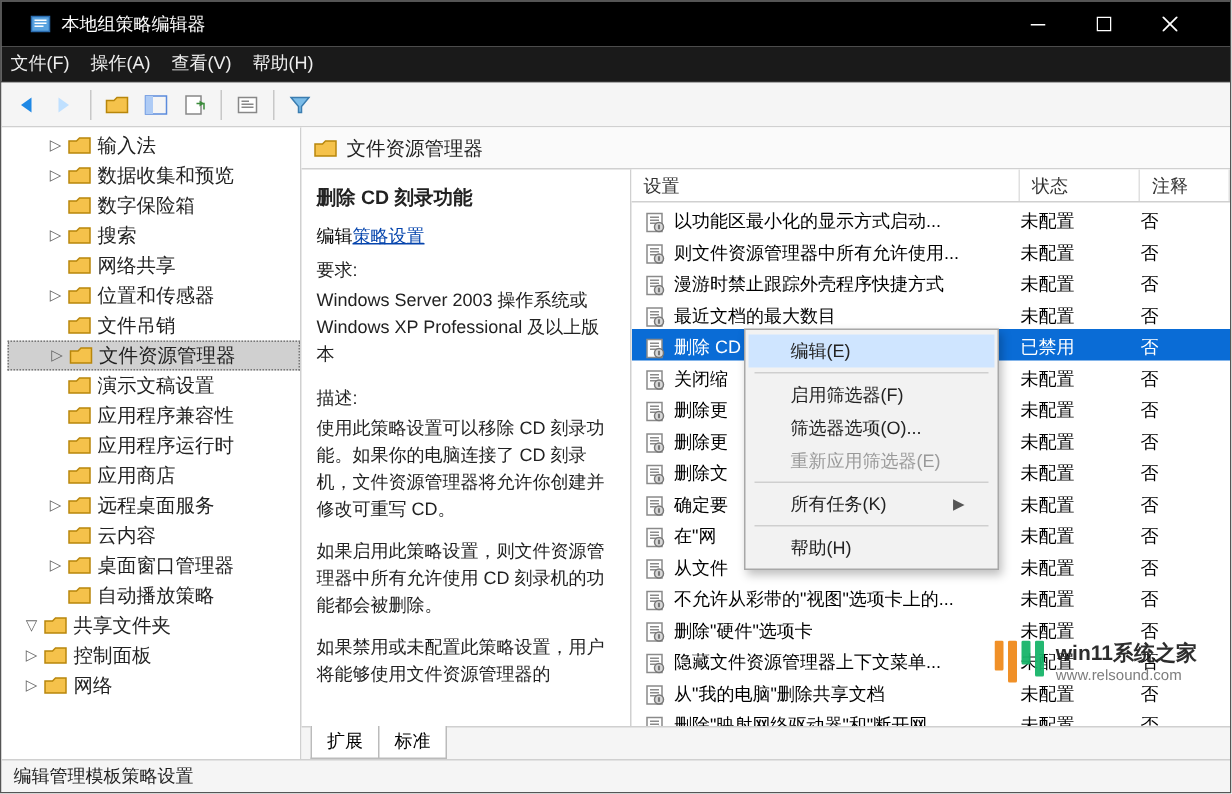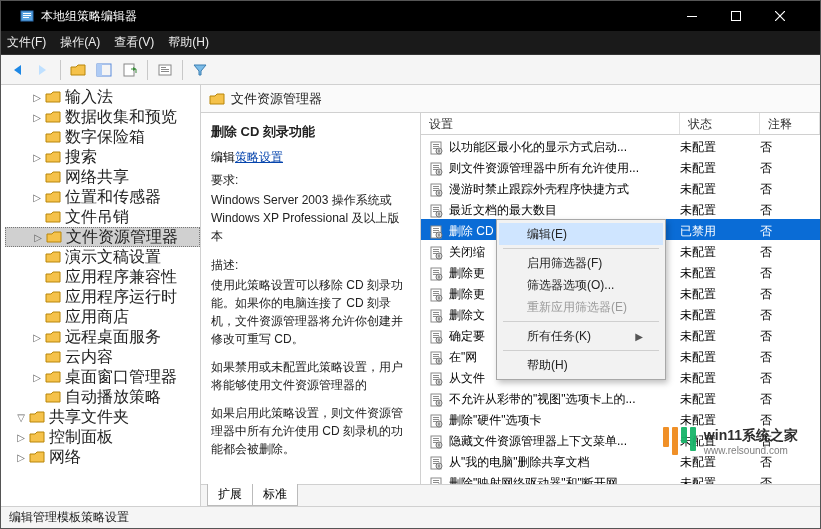--- a/index.html
+++ b/index.html
@@ -16,21 +16,21 @@
   .tsep { width: 1px; height: 20px; background: #c8c8c8; margin: 0 3px; }
   .body { flex: 1; display: flex; min-height: 0; background: #fff; }
   .tree { width: 200px; border-right: 1px solid #d0d0d0; overflow-y: auto; overflow-x: hidden; padding: 2px 0; }
   .tree ul { list-style: none; margin: 0; padding-left: 16px; }
   .tree > ul { padding-left: 4px; }
   .tree li { white-space: nowrap; }
   .trow { display: flex; align-items: center; height: 20px; padding-left: 2px; cursor: default; }
   .trow.selected { background: #d0d0d0; border: 1px dotted #777; }
   .twist { width: 12px; height: 12px; display: flex; align-items: center; justify-content: center; color: #666; font-size: 10px; margin-right: 2px; }
   .folder-icon { width: 16px; height: 14px; margin-right: 4px; display: flex; align-items: center; justify-content: center; }
-  .tlabel { font-size: 16px; color: #222; }
+  .tlabel { font-size: 13px; color: #222; }
   .content { flex: 1; display: flex; flex-direction: column; min-width: 0; }
   .breadcrumb { height: 28px; border-bottom: 1px solid #d0d0d0; display: flex; align-items: center; padding: 0 8px; gap: 6px; background: #fafafa; }
   .breadcrumb .bc-icon { width: 16px; height: 14px; }
   .breadcrumb .bc-text { font-size: 13px; color: #222; }
   .panes { flex: 1; display: flex; min-height: 0; }
   .detail { width: 220px; border-right: 1px solid #d0d0d0; padding: 10px 10px 0 10px; display: flex; flex-direction: column; overflow: hidden; }
   .detail h2 { margin: 0 0 8px 0; font-size: 13px; font-weight: 700; color: #222; }
   .detail .edit-link { color: #0645ad; text-decoration: underline; margin-bottom: 10px; }
   .detail .sechead { font-size: 12px; color: #222; margin-top: 6px; }
   .detail .body-text { font-size: 12px; color: #222; line-height: 1.5; margin-top: 2px; }
@@ -383,22 +383,22 @@
 
         <div class="detail">
           <h2>删除 CD 刻录功能</h2>
           <div>
             <span>编辑</span><span class="edit-link">策略设置</span>
           </div>
           <div class="sechead">要求:</div>
           <div class="body-text">Windows Server 2003 操作系统或 Windows XP Professional 及以上版本</div>
           <div class="sechead" style="margin-top:12px">描述:</div>
           <div class="body-text">使用此策略设置可以移除 CD 刻录功能。如果你的电脑连接了 CD 刻录机，文件资源管理器将允许你创建并修改可重写 CD。</div>
+          <div class="body-text" style="margin-top:10px">如果启用此策略设置，则文件资源管理器中所有允许使用 CD 刻录机的功能都会被删除。</div>
           <div class="body-text" style="margin-top:10px">如果禁用或未配置此策略设置，用户将能够使用文件资源管理器的</div>
-          <div class="body-text" style="margin-top:10px">如果启用此策略设置，则文件资源管理器中所有允许使用 CD 刻录机的功能都会被删除。</div>
         </div>
 
         <div class="list">
           <div class="cols">
             <div class="col setting">设置</div>
             <div class="col state">状态</div>
             <div class="col comment">注释</div>
           </div>
           <div class="rows" id="rows">
               <div class="row">

